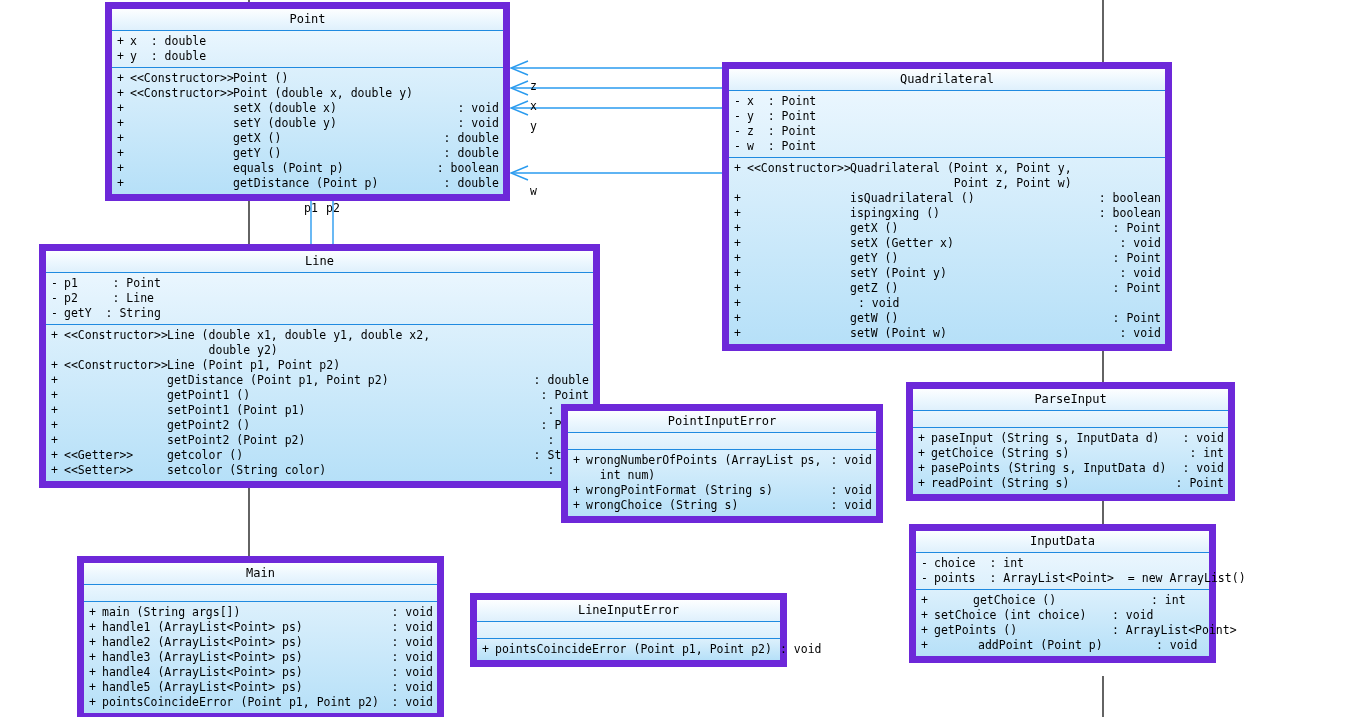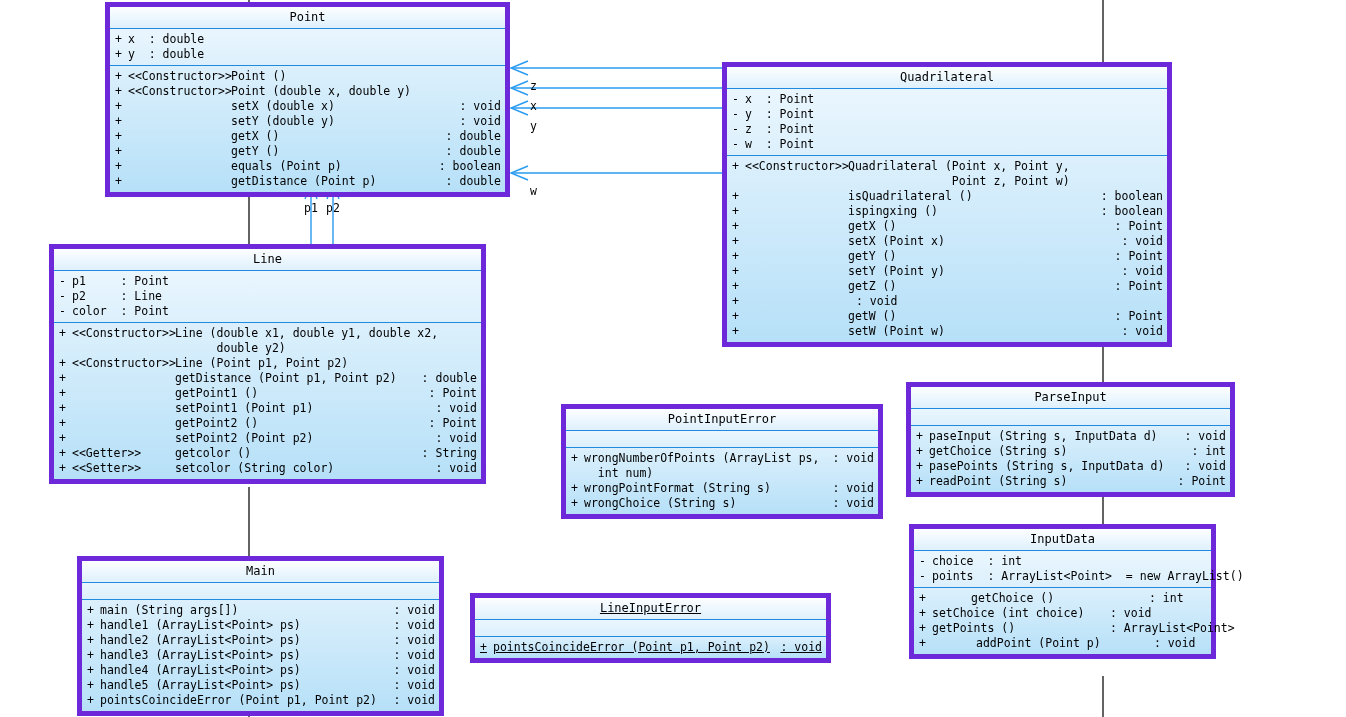--- a/index.html
+++ b/index.html
@@ -22,21 +22,21 @@
   }
   svg.connectors {
     position: absolute;
     left: 0; top: 0;
     width: 1346px;
     height: 717px;
     pointer-events: none;
   }
   .uml-class {
     position: absolute;
-    border: 5px solid #6d28d9;
+    border: 7px solid #6d28d9;
     box-sizing: border-box;
     background: #84cc16;
     font-size: 11.5px;
     line-height: 15px;
     color: #000000;
   }
   .cls-header {
     text-align: center;
     padding: 3px 4px 4px 4px;
     border-bottom: 1px solid #1f8ae0;
@@ -155,36 +155,36 @@
       <div class="row"><span class="vis">-</span><span class="sig">y  : Point</span></div>
       <div class="row"><span class="vis">-</span><span class="sig">z  : Point</span></div>
       <div class="row"><span class="vis">-</span><span class="sig">w  : Point</span></div>
     </div>
     <div class="cls-ops">
       <div class="row"><span class="vis">+</span><span class="stereo" style="width:103px;flex:0 0 103px;">&lt;&lt;Constructor&gt;&gt;</span><span class="sig">Quadrilateral (Point x, Point y,
                Point z, Point w)</span><span class="rettype"></span></div>
       <div class="row"><span class="vis">+</span><span class="stereo" style="width:103px;flex:0 0 103px;"></span><span class="sig">isQuadrilateral ()</span><span class="rettype">: boolean</span></div>
       <div class="row"><span class="vis">+</span><span class="stereo" style="width:103px;flex:0 0 103px;"></span><span class="sig">ispingxing ()</span><span class="rettype">: boolean</span></div>
       <div class="row"><span class="vis">+</span><span class="stereo" style="width:103px;flex:0 0 103px;"></span><span class="sig">getX ()</span><span class="rettype">: Point</span></div>
-      <div class="row"><span class="vis">+</span><span class="stereo" style="width:103px;flex:0 0 103px;"></span><span class="sig">setX (Point x)</span><span class="rettype">: void</span></div>
+      <div class="row"><span class="vis">+</span><span class="stereo" style="width:103px;flex:0 0 103px;"></span><span class="sig">setX (Getter x)</span><span class="rettype">: void</span></div>
       <div class="row"><span class="vis">+</span><span class="stereo" style="width:103px;flex:0 0 103px;"></span><span class="sig">getY ()</span><span class="rettype">: Point</span></div>
       <div class="row"><span class="vis">+</span><span class="stereo" style="width:103px;flex:0 0 103px;"></span><span class="sig">setY (Point y)</span><span class="rettype">: void</span></div>
       <div class="row"><span class="vis">+</span><span class="stereo" style="width:103px;flex:0 0 103px;"></span><span class="sig">getZ ()</span><span class="rettype">: Point</span></div>
       <div class="row"><span class="vis">+</span><span class="stereo" style="width:103px;flex:0 0 103px;"></span><span class="rettype">: void</span></div>
       <div class="row"><span class="vis">+</span><span class="stereo" style="width:103px;flex:0 0 103px;"></span><span class="sig">getW ()</span><span class="rettype">: Point</span></div>
       <div class="row"><span class="vis">+</span><span class="stereo" style="width:103px;flex:0 0 103px;"></span><span class="sig">setW (Point w)</span><span class="rettype">: void</span></div>
     </div>
   </div>
 
-  <div class="uml-class" style="left:49px; top:244px; width:437px;">
+  <div class="uml-class" style="left:39px; top:244px; width:561px;">
     <div class="cls-header">Line</div>
     <div class="cls-attrs">
       <div class="row"><span class="vis">-</span><span class="sig">p1     : Point</span></div>
       <div class="row"><span class="vis">-</span><span class="sig">p2     : Line</span></div>
-      <div class="row"><span class="vis">-</span><span class="sig">color  : Point</span></div>
+      <div class="row"><span class="vis">-</span><span class="sig">getY  : String</span></div>
     </div>
     <div class="cls-ops">
       <div class="row"><span class="vis">+</span><span class="stereo" style="width:103px;flex:0 0 103px;">&lt;&lt;Constructor&gt;&gt;</span><span class="sig">Line (double x1, double y1, double x2,
       double y2)</span><span class="rettype"></span></div>
       <div class="row"><span class="vis">+</span><span class="stereo" style="width:103px;flex:0 0 103px;">&lt;&lt;Constructor&gt;&gt;</span><span class="sig">Line (Point p1, Point p2)</span><span class="rettype"></span></div>
       <div class="row"><span class="vis">+</span><span class="stereo" style="width:103px;flex:0 0 103px;"></span><span class="sig">getDistance (Point p1, Point p2)</span><span class="rettype">: double</span></div>
       <div class="row"><span class="vis">+</span><span class="stereo" style="width:103px;flex:0 0 103px;"></span><span class="sig">getPoint1 ()</span><span class="rettype">: Point</span></div>
       <div class="row"><span class="vis">+</span><span class="stereo" style="width:103px;flex:0 0 103px;"></span><span class="sig">setPoint1 (Point p1)</span><span class="rettype">: void</span></div>
       <div class="row"><span class="vis">+</span><span class="stereo" style="width:103px;flex:0 0 103px;"></span><span class="sig">getPoint2 ()</span><span class="rettype">: Point</span></div>
       <div class="row"><span class="vis">+</span><span class="stereo" style="width:103px;flex:0 0 103px;"></span><span class="sig">setPoint2 (Point p2)</span><span class="rettype">: void</span></div>
@@ -222,21 +222,21 @@
       <div class="row"><span class="vis">+</span><span class="sig">main (String args[])</span><span class="rettype">: void</span></div>
       <div class="row"><span class="vis">+</span><span class="sig">handle1 (ArrayList&lt;Point&gt; ps)</span><span class="rettype">: void</span></div>
       <div class="row"><span class="vis">+</span><span class="sig">handle2 (ArrayList&lt;Point&gt; ps)</span><span class="rettype">: void</span></div>
       <div class="row"><span class="vis">+</span><span class="sig">handle3 (ArrayList&lt;Point&gt; ps)</span><span class="rettype">: void</span></div>
       <div class="row"><span class="vis">+</span><span class="sig">handle4 (ArrayList&lt;Point&gt; ps)</span><span class="rettype">: void</span></div>
       <div class="row"><span class="vis">+</span><span class="sig">handle5 (ArrayList&lt;Point&gt; ps)</span><span class="rettype">: void</span></div>
       <div class="row"><span class="vis">+</span><span class="sig">pointsCoincideError (Point p1, Point p2)</span><span class="rettype">: void</span></div>
     </div>
   </div>
 
-  <div class="uml-class" style="left:470px; top:593px; width:361px;text-decoration:underline;">
+  <div class="uml-class" style="left:470px; top:593px; width:317px;">
     <div class="cls-header">LineInputError</div>
     <div class="cls-attrs empty"></div>
     <div class="cls-ops">
       <div class="row"><span class="vis">+</span><span class="sig">pointsCoincideError (Point p1, Point p2)</span><span class="rettype">: void</span></div>
     </div>
   </div>
 
   <div class="uml-class" style="left:909px; top:524px; width:307px;">
     <div class="cls-header">InputData</div>
     <div class="cls-attrs">

